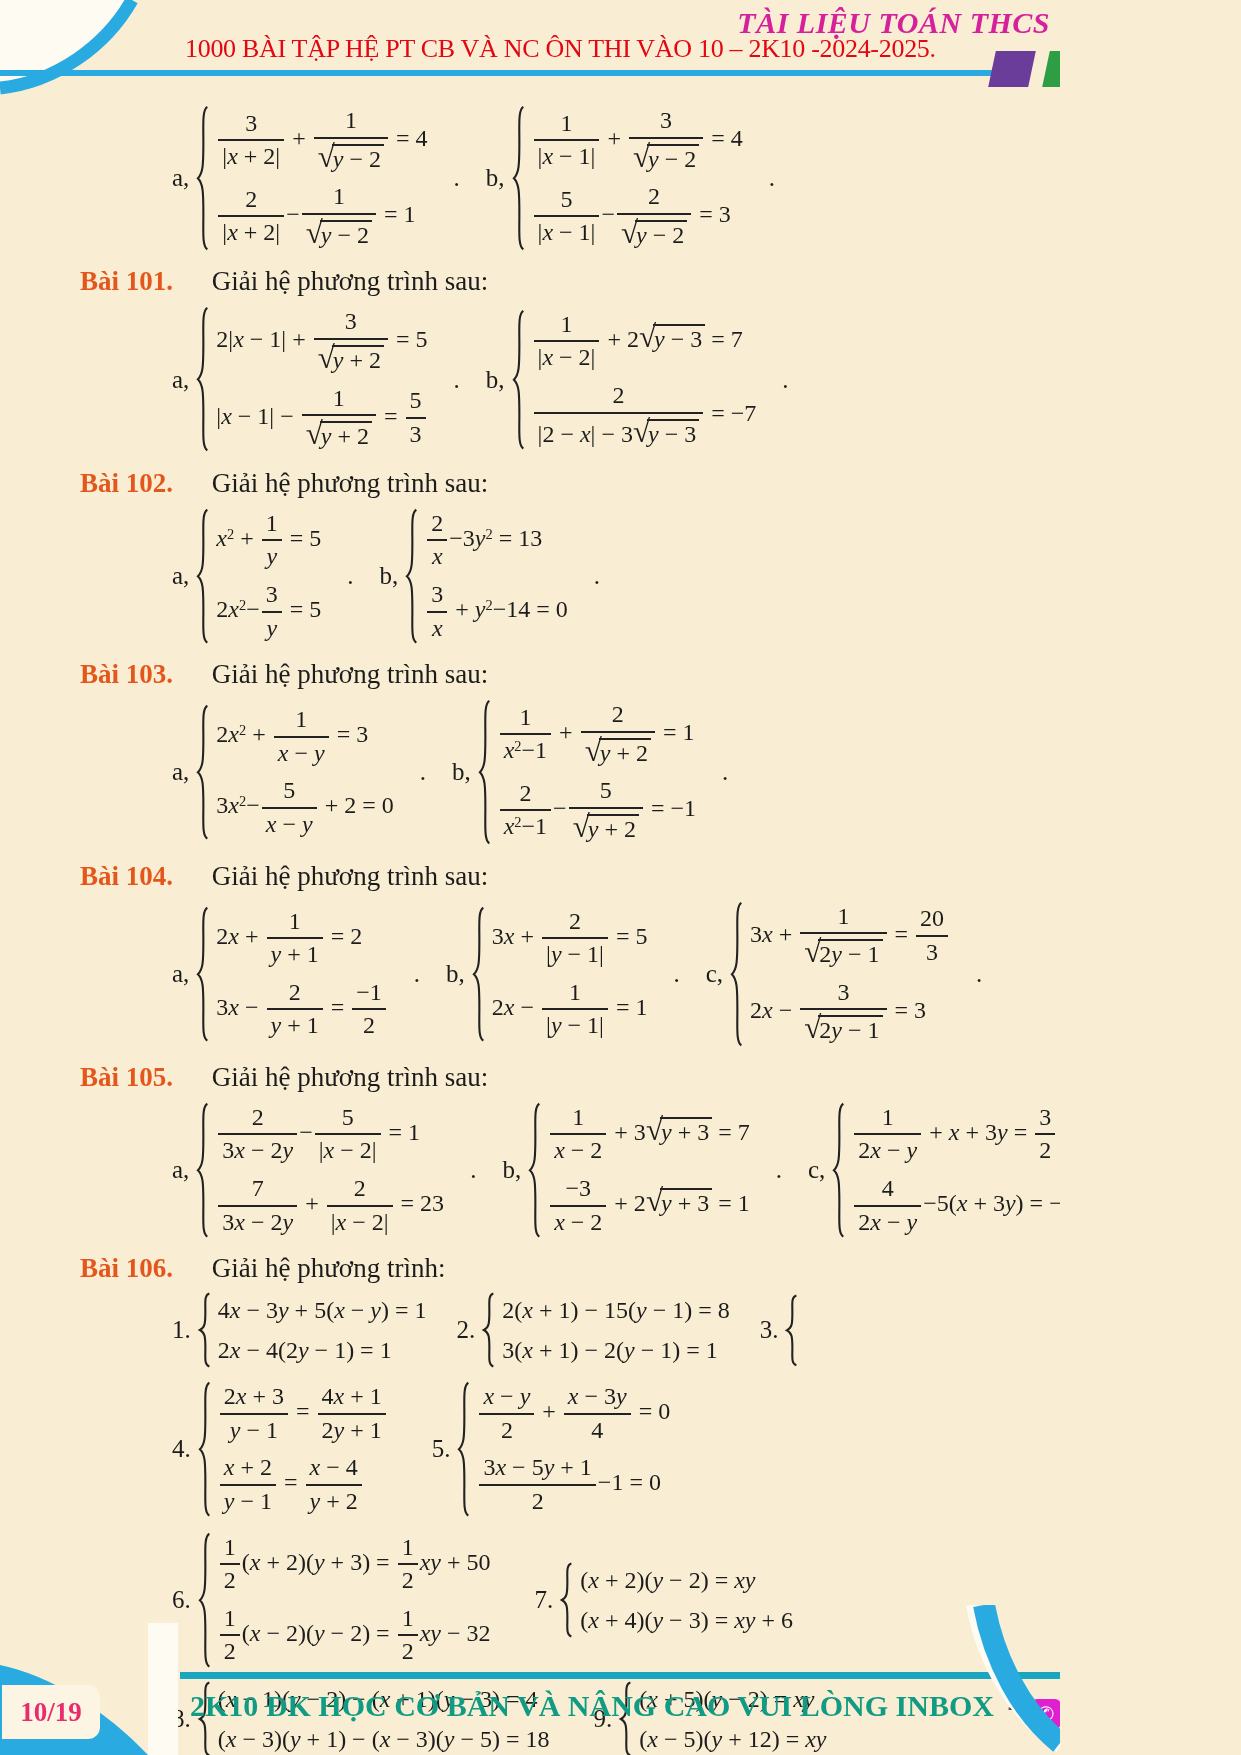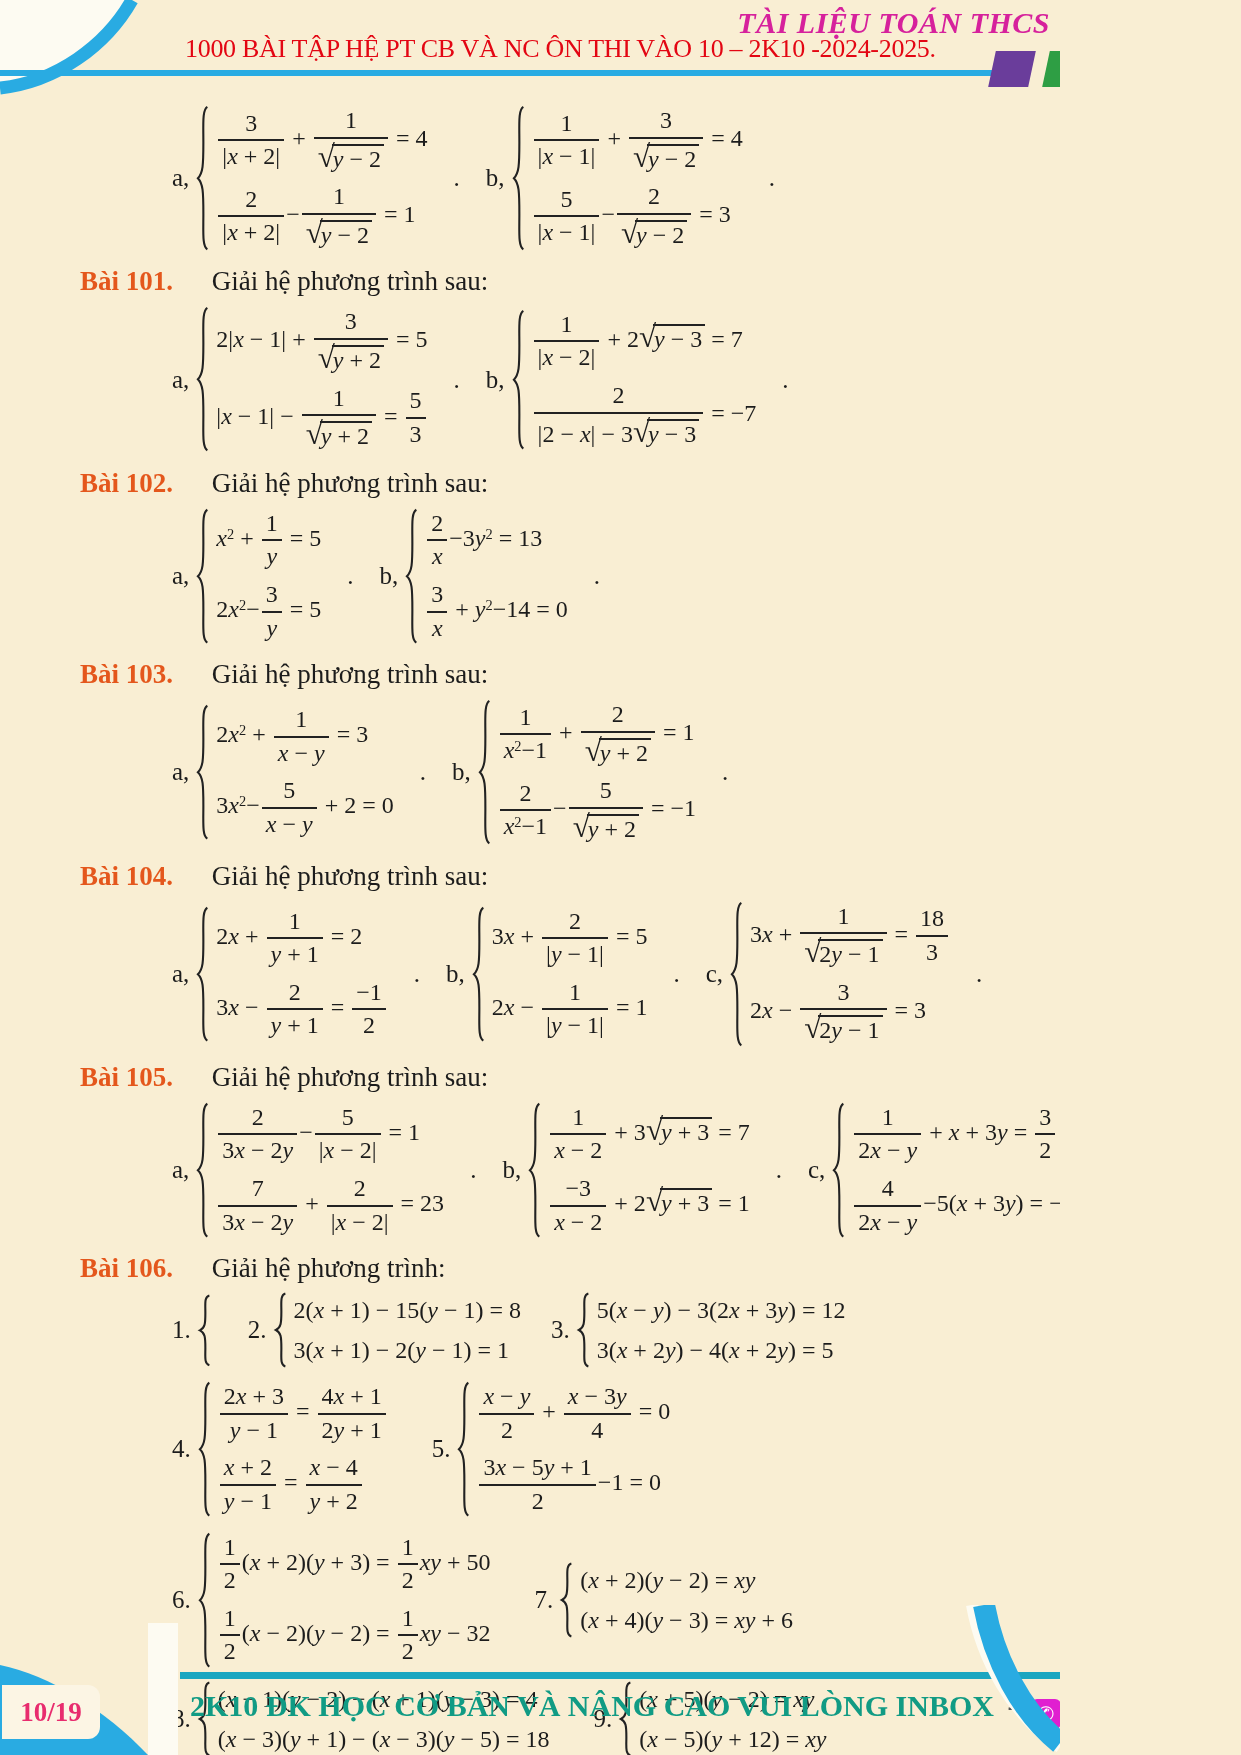--- a/index.html
+++ b/index.html
@@ -252,21 +252,21 @@
         </div>
         <span class="sys-after">.</span>
         <div class="sys">
           <span class="sys-label">c,</span>
           <span class="brace-wrap">
               <svg viewBox="0 0 22 100" preserveAspectRatio="none" aria-hidden="true">
                 <path d="M17 2 C10 4 11.5 13 11.5 26 C11.5 41 11 46.5 4 50 C11 53.5 11.5 59 11.5 74 C11.5 87 10 96 17 98" fill="none" stroke="#222" stroke-width="2.1" vector-effect="non-scaling-stroke"></path>
               </svg>
             </span>
           <div class="sys-eqs">
-            <div class="eq">3<i>x</i> + <span class="frac"><span class="num">1</span><span class="den"><span class="sqrt"><span class="rsign">√</span><span class="rbody">2<i>y</i> − 1</span></span></span></span> = <span class="frac"><span class="num">18</span><span class="den">3</span></span></div>
+            <div class="eq">3<i>x</i> + <span class="frac"><span class="num">1</span><span class="den"><span class="sqrt"><span class="rsign">√</span><span class="rbody">2<i>y</i> − 1</span></span></span></span> = <span class="frac"><span class="num">20</span><span class="den">3</span></span></div>
             <div class="eq">2<i>x</i> − <span class="frac"><span class="num">3</span><span class="den"><span class="sqrt"><span class="rsign">√</span><span class="rbody">2<i>y</i> − 1</span></span></span></span> = 3</div>
           </div>
         </div>
         <span class="sys-after">.</span>
       </div>
     </section>
 
     <section class="problem">
       <div class="prob-head">
         <span class="prob-id">Bài 105.</span>
@@ -321,44 +321,44 @@
         <span class="prob-title">Giải hệ phương trình:</span>
       </div>
       <div class="sys-row" style="column-gap:30px">
         <div class="sys">
           <span class="sys-label">1.</span>
           <span class="brace-wrap">
               <svg viewBox="0 0 22 100" preserveAspectRatio="none" aria-hidden="true">
                 <path d="M17 2 C10 4 11.5 13 11.5 26 C11.5 41 11 46.5 4 50 C11 53.5 11.5 59 11.5 74 C11.5 87 10 96 17 98" fill="none" stroke="#222" stroke-width="2.1" vector-effect="non-scaling-stroke"></path>
               </svg>
             </span>
+          <div class="sys-eqs">
+            <div class="eq">4<i>x</i> − 3<i>y</i> + 5(<i>x</i> − <i>y</i>) = 1</div>
+            <div class="eq">2<i>x</i> − 4(2<i>y</i> − 1) = 1</div>
+          </div>
         </div>
         <div class="sys">
           <span class="sys-label">2.</span>
           <span class="brace-wrap">
               <svg viewBox="0 0 22 100" preserveAspectRatio="none" aria-hidden="true">
                 <path d="M17 2 C10 4 11.5 13 11.5 26 C11.5 41 11 46.5 4 50 C11 53.5 11.5 59 11.5 74 C11.5 87 10 96 17 98" fill="none" stroke="#222" stroke-width="2.1" vector-effect="non-scaling-stroke"></path>
               </svg>
             </span>
           <div class="sys-eqs">
             <div class="eq">2(<i>x</i> + 1) − 15(<i>y</i> − 1) = 8</div>
             <div class="eq">3(<i>x</i> + 1) − 2(<i>y</i> − 1) = 1</div>
           </div>
         </div>
         <div class="sys">
           <span class="sys-label">3.</span>
           <span class="brace-wrap">
               <svg viewBox="0 0 22 100" preserveAspectRatio="none" aria-hidden="true">
                 <path d="M17 2 C10 4 11.5 13 11.5 26 C11.5 41 11 46.5 4 50 C11 53.5 11.5 59 11.5 74 C11.5 87 10 96 17 98" fill="none" stroke="#222" stroke-width="2.1" vector-effect="non-scaling-stroke"></path>
               </svg>
             </span>
-          <div class="sys-eqs">
-            <div class="eq">5(<i>x</i> − <i>y</i>) − 3(2<i>x</i> + 3<i>y</i>) = 12</div>
-            <div class="eq">3(<i>x</i> + 2<i>y</i>) − 4(<i>x</i> + 2<i>y</i>) = 5</div>
-          </div>
         </div>
       </div>
       <div class="sys-row" style="column-gap:44px">
         <div class="sys">
           <span class="sys-label">4.</span>
           <span class="brace-wrap">
               <svg viewBox="0 0 22 100" preserveAspectRatio="none" aria-hidden="true">
                 <path d="M17 2 C10 4 11.5 13 11.5 26 C11.5 41 11 46.5 4 50 C11 53.5 11.5 59 11.5 74 C11.5 87 10 96 17 98" fill="none" stroke="#222" stroke-width="2.1" vector-effect="non-scaling-stroke"></path>
               </svg>
             </span>

